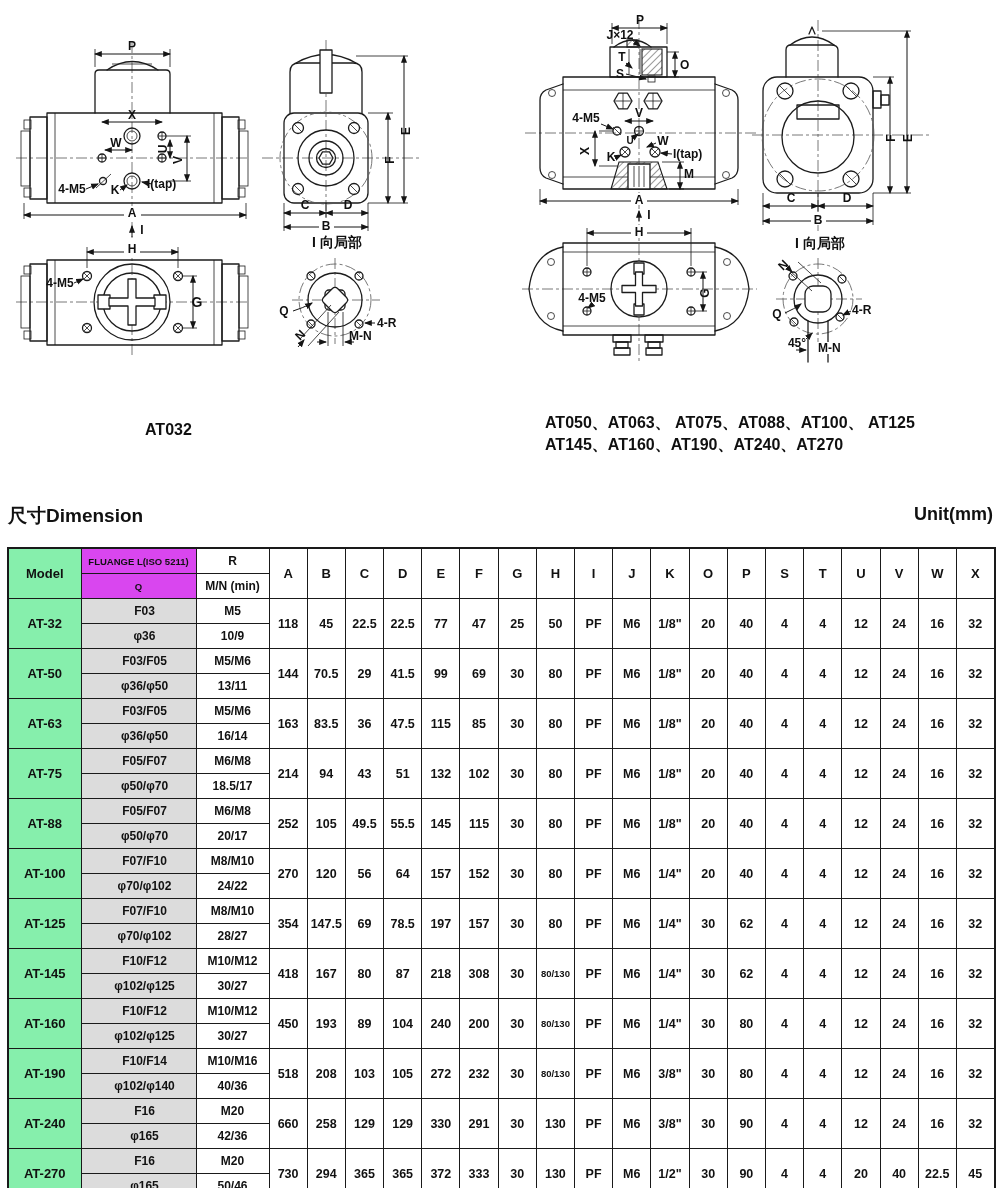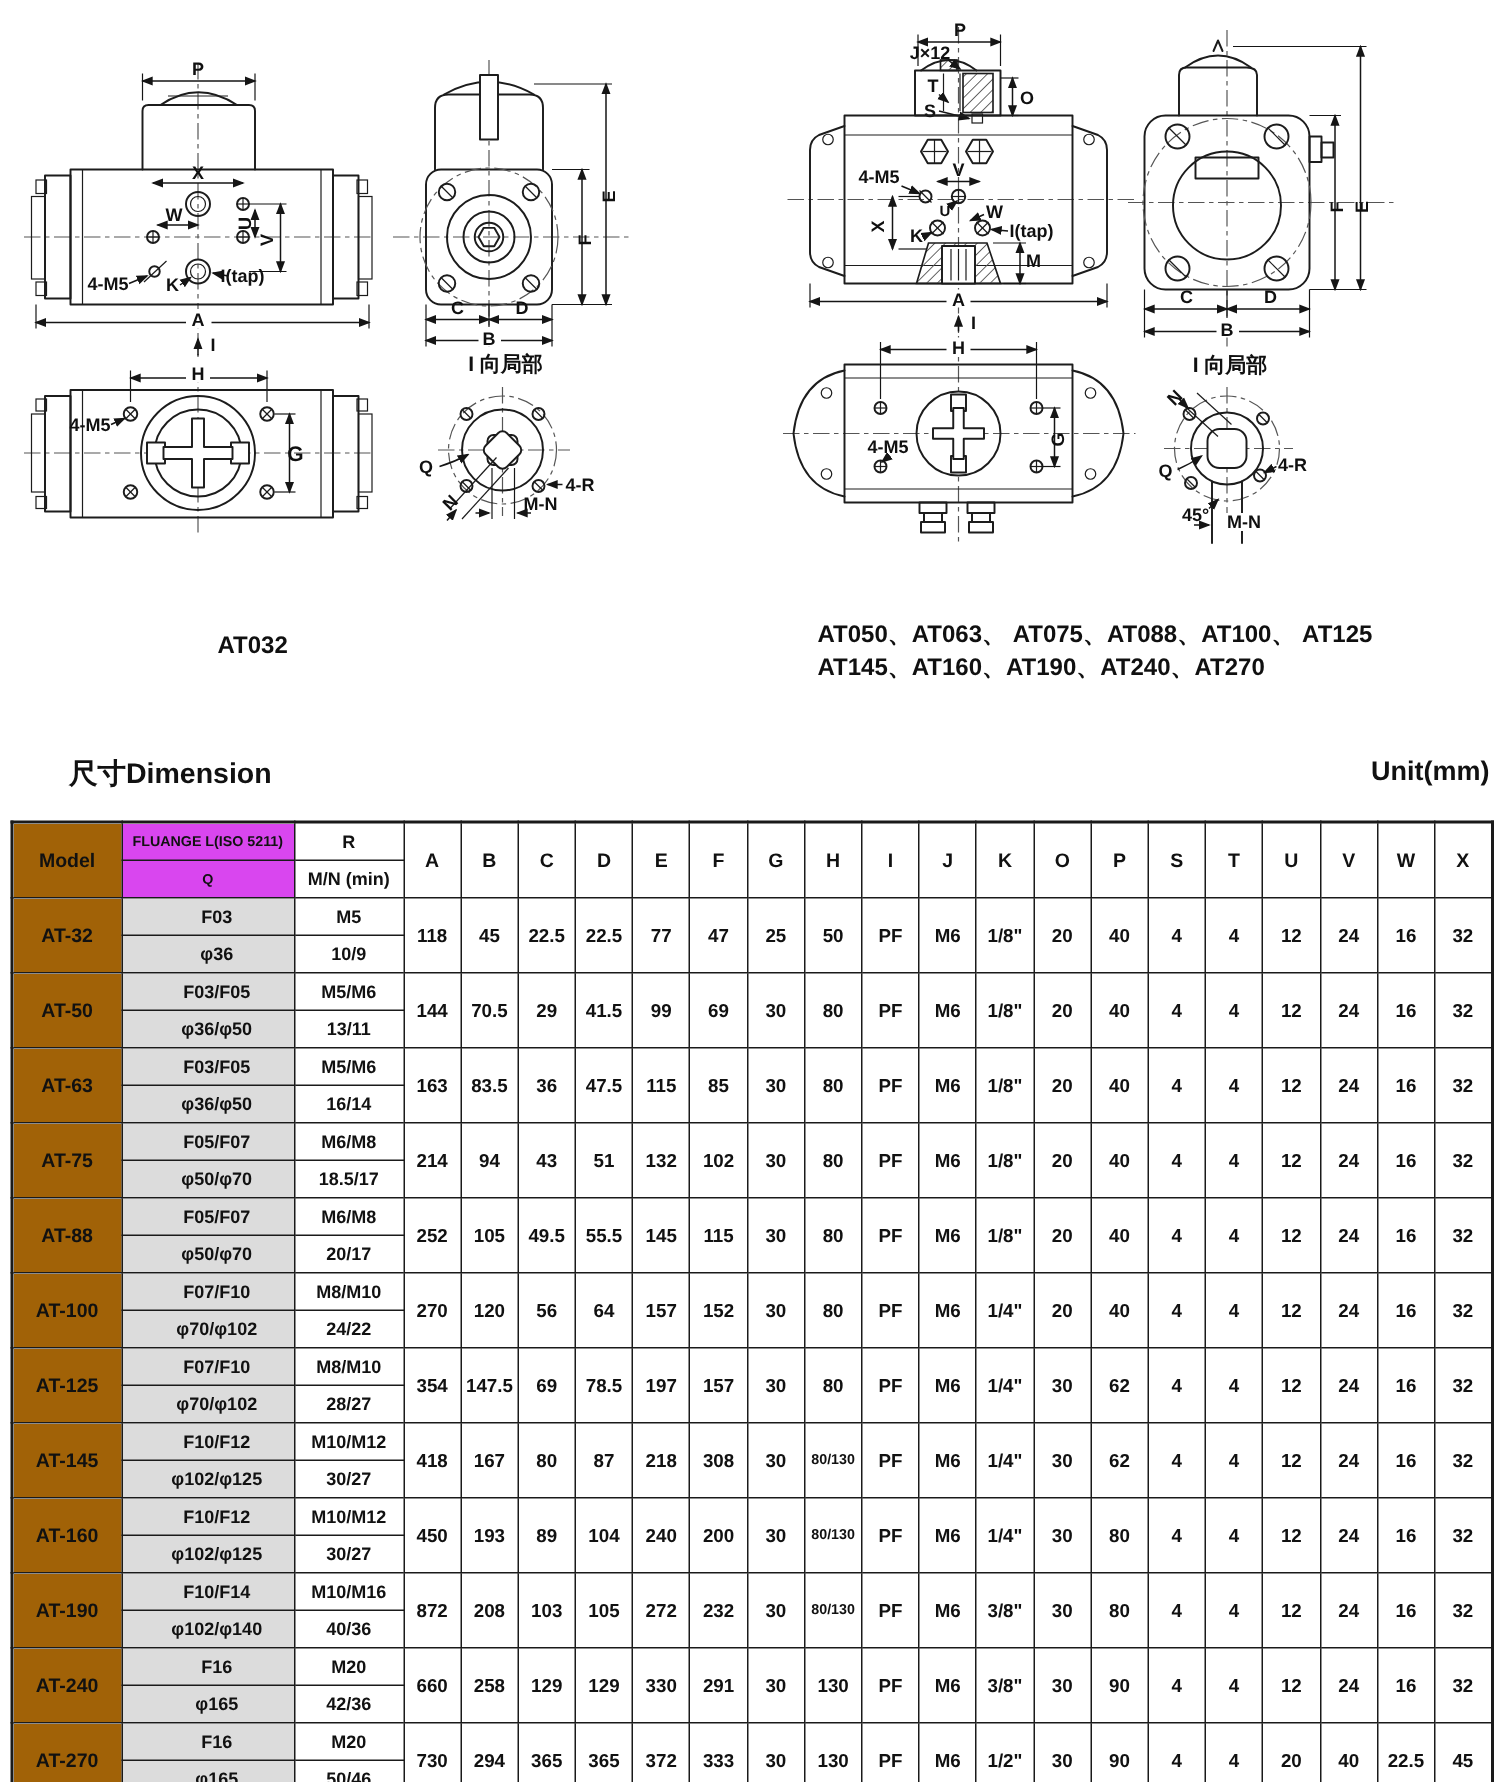--- a/index.html
+++ b/index.html
@@ -15,30 +15,30 @@
   .lead{fill:none;stroke:#151515;stroke-width:1;marker-end:url(#ar);}
   .ext{fill:none;stroke:#151515;stroke-width:0.8;}
   .hat{fill:url(#hatch);stroke:#1c1c1c;stroke-width:1.1;}
   .tl{font:bold 12px "Liberation Sans","DejaVu Sans",sans-serif;fill:#101010;text-anchor:middle;}
   .tls{text-anchor:start;}
   .tbg{font:bold 14px "Liberation Sans","DejaVu Sans",sans-serif;fill:#101010;text-anchor:middle;}
   .tsm{font:bold 10px "Liberation Sans","DejaVu Sans",sans-serif;fill:#101010;text-anchor:middle;}
   .cap{font:bold 16px "Liberation Sans","DejaVu Sans",sans-serif;fill:#101010;}
   .mask{fill:#fff;stroke:none;}
   
-  .section-title{position:absolute;left:8px;top:503px;font-size:19px;font-weight:bold;margin-left:38px;}
+  .section-title{position:absolute;left:8px;top:503px;font-size:19px;font-weight:bold;}
   .unit-label{position:absolute;right:8px;top:504px;font-size:18px;font-weight:bold;text-align:right;}
   
   .tbl-wrap{position:absolute;left:7px;top:547px;}
   table{border-collapse:collapse;table-layout:fixed;border:2px solid #1a1a1a;}
   th,td{border:1px solid #1a1a1a;text-align:center;vertical-align:middle;padding:0;
         font-weight:bold;overflow:hidden;white-space:nowrap;}
   th{height:24px;}
   td{height:24px;}
-  .c-model,.cell-model{background:#a16207;font-size:13px;}
+  .c-model,.cell-model{background:#86efac;font-size:13px;}
   .c-flange{background:#d946ef;font-size:9.5px;}
   .cell-q{background:#dcdcdc;font-size:12px;padding-left:12px;}
   .c-r,.cell-r{background:#fff;font-size:12px;}
   .c-dimh{background:#fff;font-size:13px;}
   .cell-dim{background:#fff;font-size:12.5px;}
   .cell-dim.sm{font-size:9.5px;}
 </style>
 </head>
 <body>
 
@@ -829,21 +829,21 @@
             <td class="cell-dim" rowspan="2">32</td>
           </tr>
           <tr>
             <td class="cell-q">φ102/φ125</td>
             <td class="cell-r">30/27</td>
           </tr>
           <tr>
             <td class="cell-model" rowspan="2">AT-190</td>
             <td class="cell-q">F10/F14</td>
             <td class="cell-r">M10/M16</td>
-            <td class="cell-dim" rowspan="2">872</td>
+            <td class="cell-dim" rowspan="2">518</td>
             <td class="cell-dim" rowspan="2">208</td>
             <td class="cell-dim" rowspan="2">103</td>
             <td class="cell-dim" rowspan="2">105</td>
             <td class="cell-dim" rowspan="2">272</td>
             <td class="cell-dim" rowspan="2">232</td>
             <td class="cell-dim" rowspan="2">30</td>
             <td class="cell-dim sm" rowspan="2">80/130</td>
             <td class="cell-dim" rowspan="2">PF</td>
             <td class="cell-dim" rowspan="2">M6</td>
             <td class="cell-dim" rowspan="2">3/8"</td>

